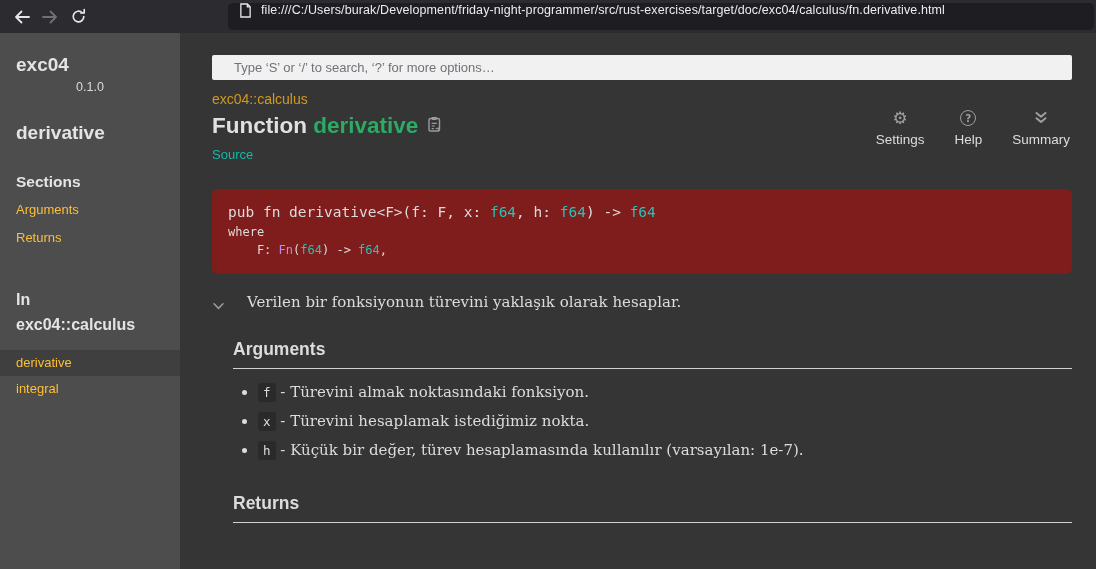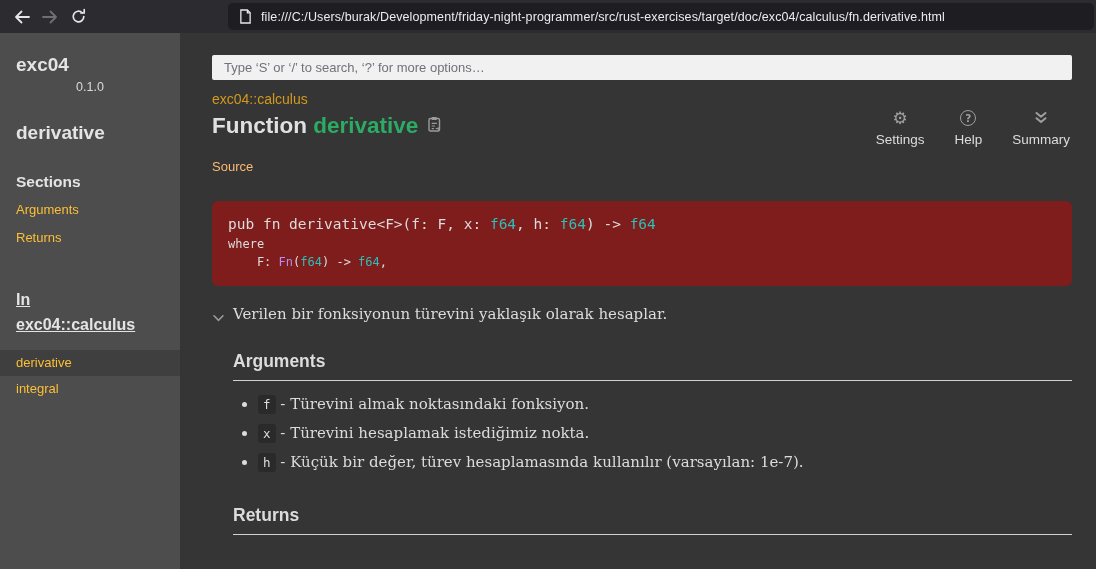--- a/index.html
+++ b/index.html
@@ -4,67 +4,67 @@
 <style>
   * { margin:0; padding:0; box-sizing:border-box; }
   html,body { width:1096px; height:569px; overflow:hidden; }
   body { background:#353535; font-family:"Liberation Sans",sans-serif; }
 
   
   .browser-bar { height:33px; background:#2b2b30; display:flex; align-items:center; position:relative; }
   .nav-ic { display:inline-flex; align-items:center; justify-content:center; width:28px; height:28px; cursor:pointer; }
   .nav-ic.back { margin-left:8px; }
   .urlbar { position:absolute; left:228px; right:2px; top:3px; height:27px; background:#1d1d22;
-            border-radius:5px; display:flex; align-items:center; padding-left:11px; gap:9px; }
+            border-radius:5px; display:flex; padding-left:11px; gap:9px; }
   .url-text { color:#ececee; font-size:12.5px; letter-spacing:.1px; white-space:nowrap; }
 
   
   .page { display:flex; height:536px; }
   .sidebar { width:180px; flex-shrink:0; background:#4d4d4d; padding-top:21px; overflow:hidden; }
   .main { flex:1; padding:22px 24px 0 32px; position:relative; background:#353535; }
 
   
   .sb-crate   { font-size:19px; font-weight:bold; color:#e4e4e4; margin:0 0 4px 16px; }
   .sb-version { font-size:12.5px; color:#dadada; margin-left:0;text-align:center; }
   .sb-item    { font-size:19px; font-weight:bold; color:#e4e4e4; margin:28px 0 0 16px; }
   .sb-h       { font-size:15.5px; font-weight:bold; color:#e4e4e4; margin:29px 0 11px 16px; }
-  .sb-h.in    { margin-top:43px; font-size:16px; line-height:1.55; padding-right:54px; margin-bottom:12px;text-decoration:underline; }
+  .sb-h.in    { margin-top:43px; font-size:16px; line-height:1.55; padding-right:54px; margin-bottom:12px; }
   a.sb-link   { display:block; font-size:13px; color:#fdbf35; text-decoration:none; margin:0 0 13px 16px; cursor:pointer; }
   .sb-fn      { display:block; font-size:13px; color:#fdbf35; text-decoration:none; padding:5px 0 6px 16px; cursor:pointer; }
   .sb-fn.current { background:#3f3f3f; }
 
   
   .search-input { width:100%; height:25px; background:#f1f1f1; border:none; border-radius:2px;
-                  padding:0 12px; font-size:13px; font-family:"Liberation Sans",sans-serif; color:#222; outline:none; }
+                  padding:0 22px; font-size:13px; font-family:"Liberation Sans",sans-serif; color:#222; outline:none; }
   .search-input::placeholder { color:#71717a; }
   .breadcrumb { margin-top:11px; font-size:14px; }
   .breadcrumb a { color:#d2991d; text-decoration:none; cursor:pointer; }
   .breadcrumb .sep { color:#d2991d; }
   h1.fqn { margin-top:5px; font-size:22.5px; font-weight:bold; color:#e0e0e0; line-height:26px; }
   h1.fqn .fn-name { color:#2bab63; }
   .copy-btn { display:inline-block; margin-left:9px; vertical-align:1px; cursor:pointer; }
-  a.src-link { display:inline-block; margin-top:20px; font-size:13px; color:#fdba74; text-decoration:none; cursor:pointer; }
+  a.src-link { display:inline-block; margin-top:8px; font-size:13px; color:#14b8a6; text-decoration:none; cursor:pointer; }
 
   .toolbar { position:absolute; top:76px; right:26px; display:flex; gap:30px; }
   .tool { display:flex; flex-direction:column; align-items:center; gap:5px; cursor:pointer; }
   .tool-ic { height:18px; display:flex; align-items:center; justify-content:center; color:#a0a0a0; font-size:17px; line-height:18px; font-family:"DejaVu Sans",sans-serif; }
   .help-circle { width:16px; height:16px; border:1.5px solid #9e9e9e; border-radius:50%; display:flex;
                  align-items:center; justify-content:center; font-size:10.5px; font-weight:bold; color:#9e9e9e; }
   .tool-label { font-size:13.5px; color:#dcdcdc; }
 
   
   .code-block { margin-top:26px; background:#7f1d1d; border-radius:6px; padding:13px 16px 15px;
                 font-family:"DejaVu Sans Mono",monospace; color:#dcdcdc; }
   .code-line { white-space:pre; font-size:14.5px; line-height:21px; }
   .code-line.where { font-size:12px; line-height:18px; }
   .tok-prim { color:#2dbfb8; }
   .tok-trait { color:#b78cf2; }
 
   
-  .doc-top { margin-top:18px; display:flex; align-items:flex-start; }
+  .doc-top { margin-top:18px; display:flex; align-items:flex-start;gap:14px; }
   .toggle { width:14px; margin-right:7px; padding-top:5px; cursor:pointer; flex-shrink:0; }
   .desc { font-family:"DejaVu Serif",serif; font-size:15px; color:#dcdcdc; line-height:20px; }
   .docblock { margin-left:21px; }
   .docblock h2 { font-size:17.5px; font-weight:bold; color:#dcdcdc; margin-top:24px;
                  padding-bottom:8px; border-bottom:1px solid #d2d2d2; }
   .docblock h2.second { margin-top:32px; }
   .docblock ul { margin-top:13px; padding-left:25px; font-family:"DejaVu Serif",serif;
                  font-size:15px; color:#dcdcdc; list-style:disc; }
   .docblock li { margin-bottom:8px; line-height:20px; }
   .docblock li::marker { color:#dcdcdc; }

